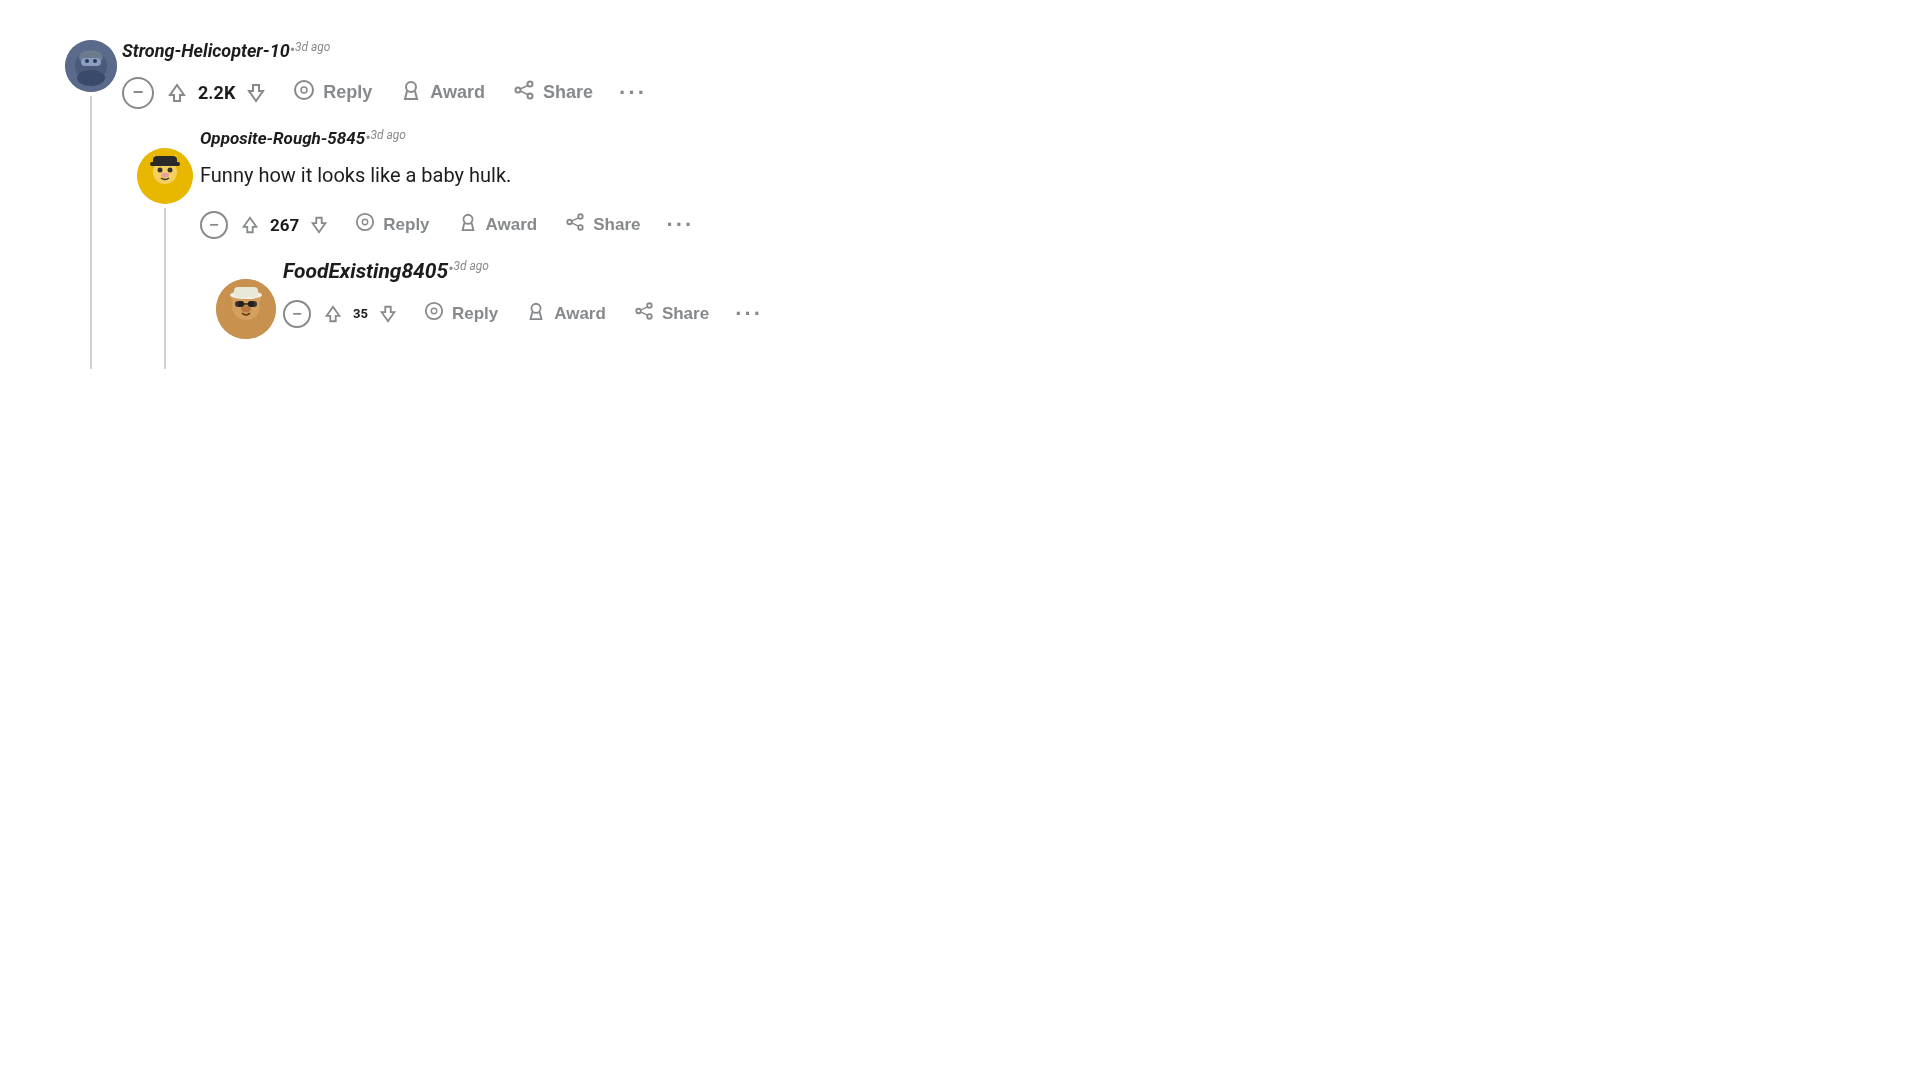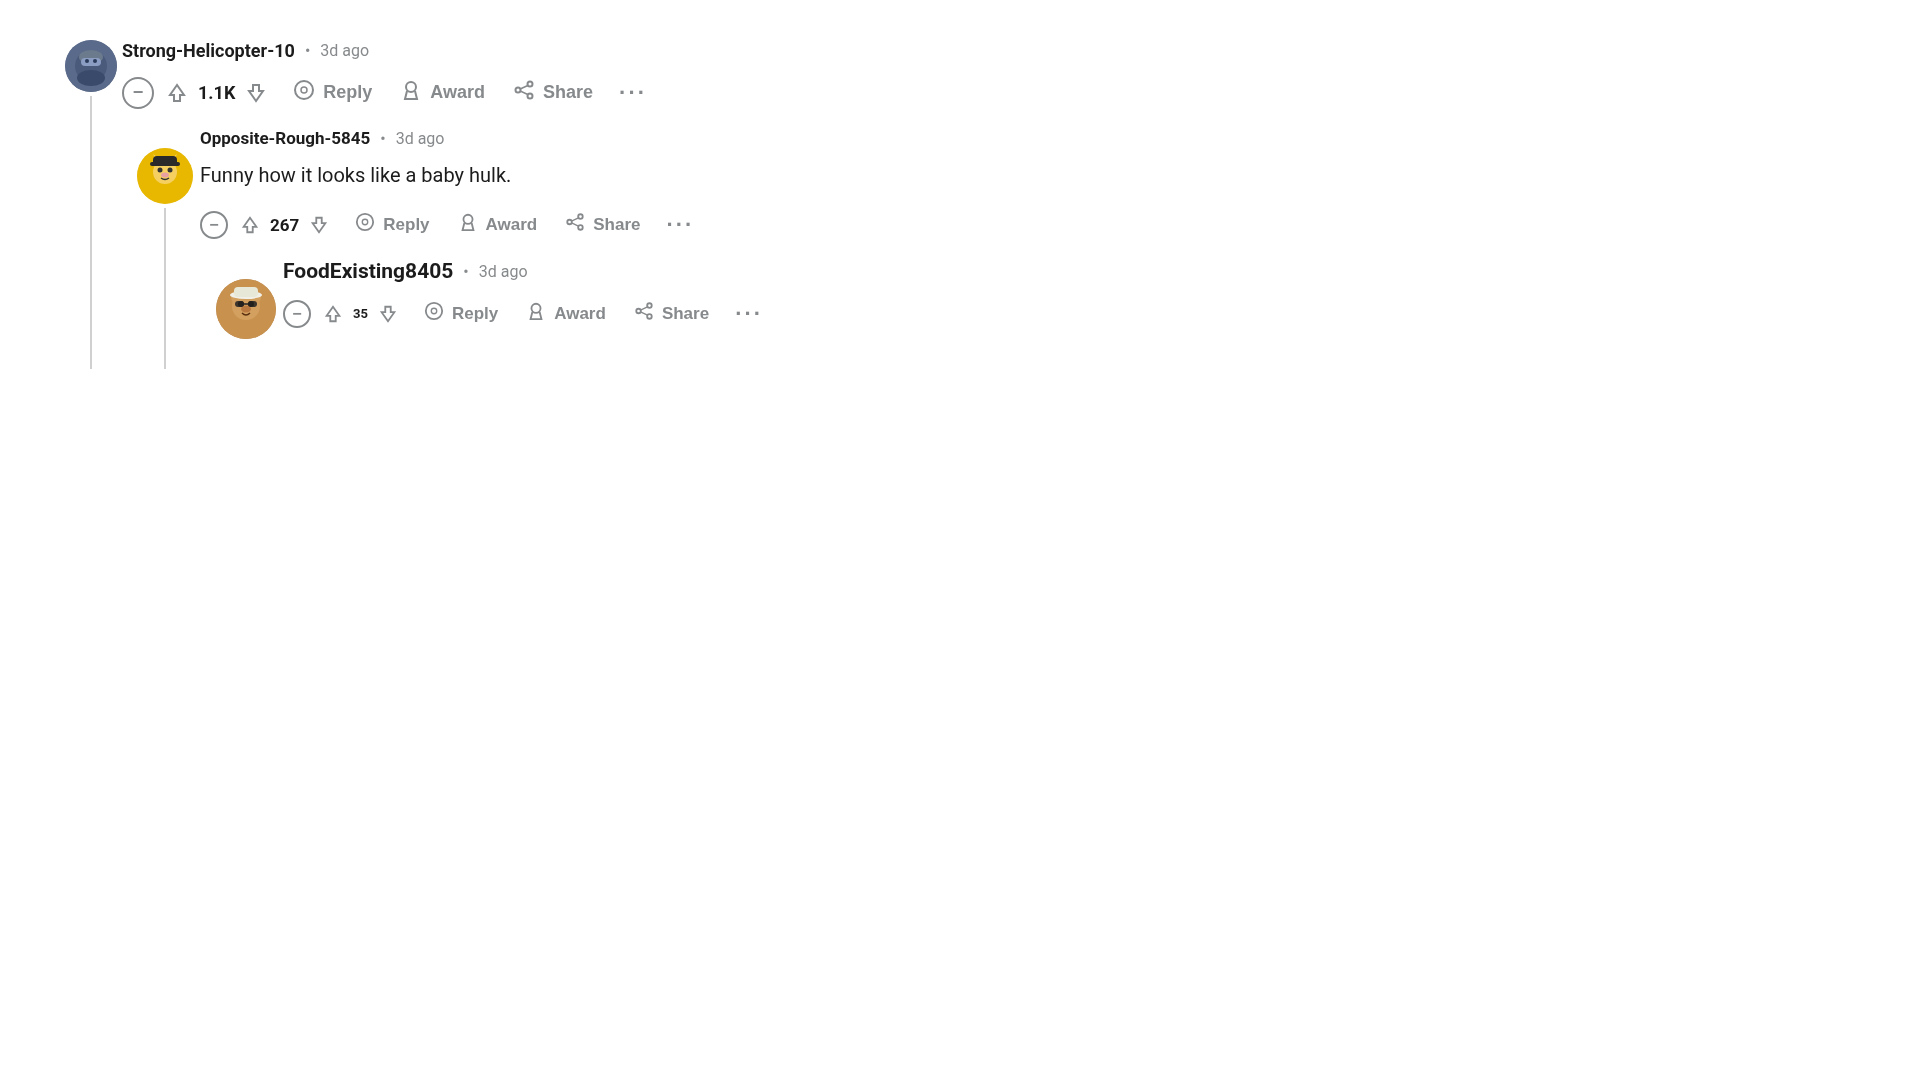--- a/index.html
+++ b/index.html
@@ -48,33 +48,32 @@
       flex-shrink: 0;
       background: #c8a46e;
       display: flex;
       align-items: center;
       justify-content: center;
       font-size: 20px;
     }
 
     .comment-header {
       display: flex;
-      align-items: center;
-      gap: 10px;
       margin-bottom: 10px;
+      font-style: italic;
     }
 
     .username {
       font-weight: 700;
       font-size: 18px;
       color: #1c1c1c;
     }
 
     .timestamp {
-      font-size: 16px;
+      font-size: 12px;
       color: #878a8c;
     }
 
     .comment-text {
       font-size: 22px;
       color: #1c1c1c;
       line-height: 1.5;
       margin-bottom: 16px;
     }
 
@@ -250,21 +249,21 @@
 
       <div class="action-bar">
         <button class="collapse-btn">−</button>
 
         <div class="vote-section">
           <button class="vote-btn">
             <svg width="22" height="22" viewBox="0 0 22 22" fill="none">
               <path d="M11 3L4 13H8V19H14V13H18L11 3Z" stroke="#878a8c" stroke-width="2" fill="none"></path>
             </svg>
           </button>
-          <span class="vote-count">1.1K</span>
+          <span class="vote-count">2.2K</span>
           <button class="vote-btn">
             <svg width="22" height="22" viewBox="0 0 22 22" fill="none">
               <path d="M11 19L4 9H8V3H14V9H18L11 19Z" stroke="#878a8c" stroke-width="2" fill="none"></path>
             </svg>
           </button>
         </div>
 
         <button class="action-btn">
           <span class="action-icon">
             <svg width="22" height="22" viewBox="0 0 22 22" fill="none">

